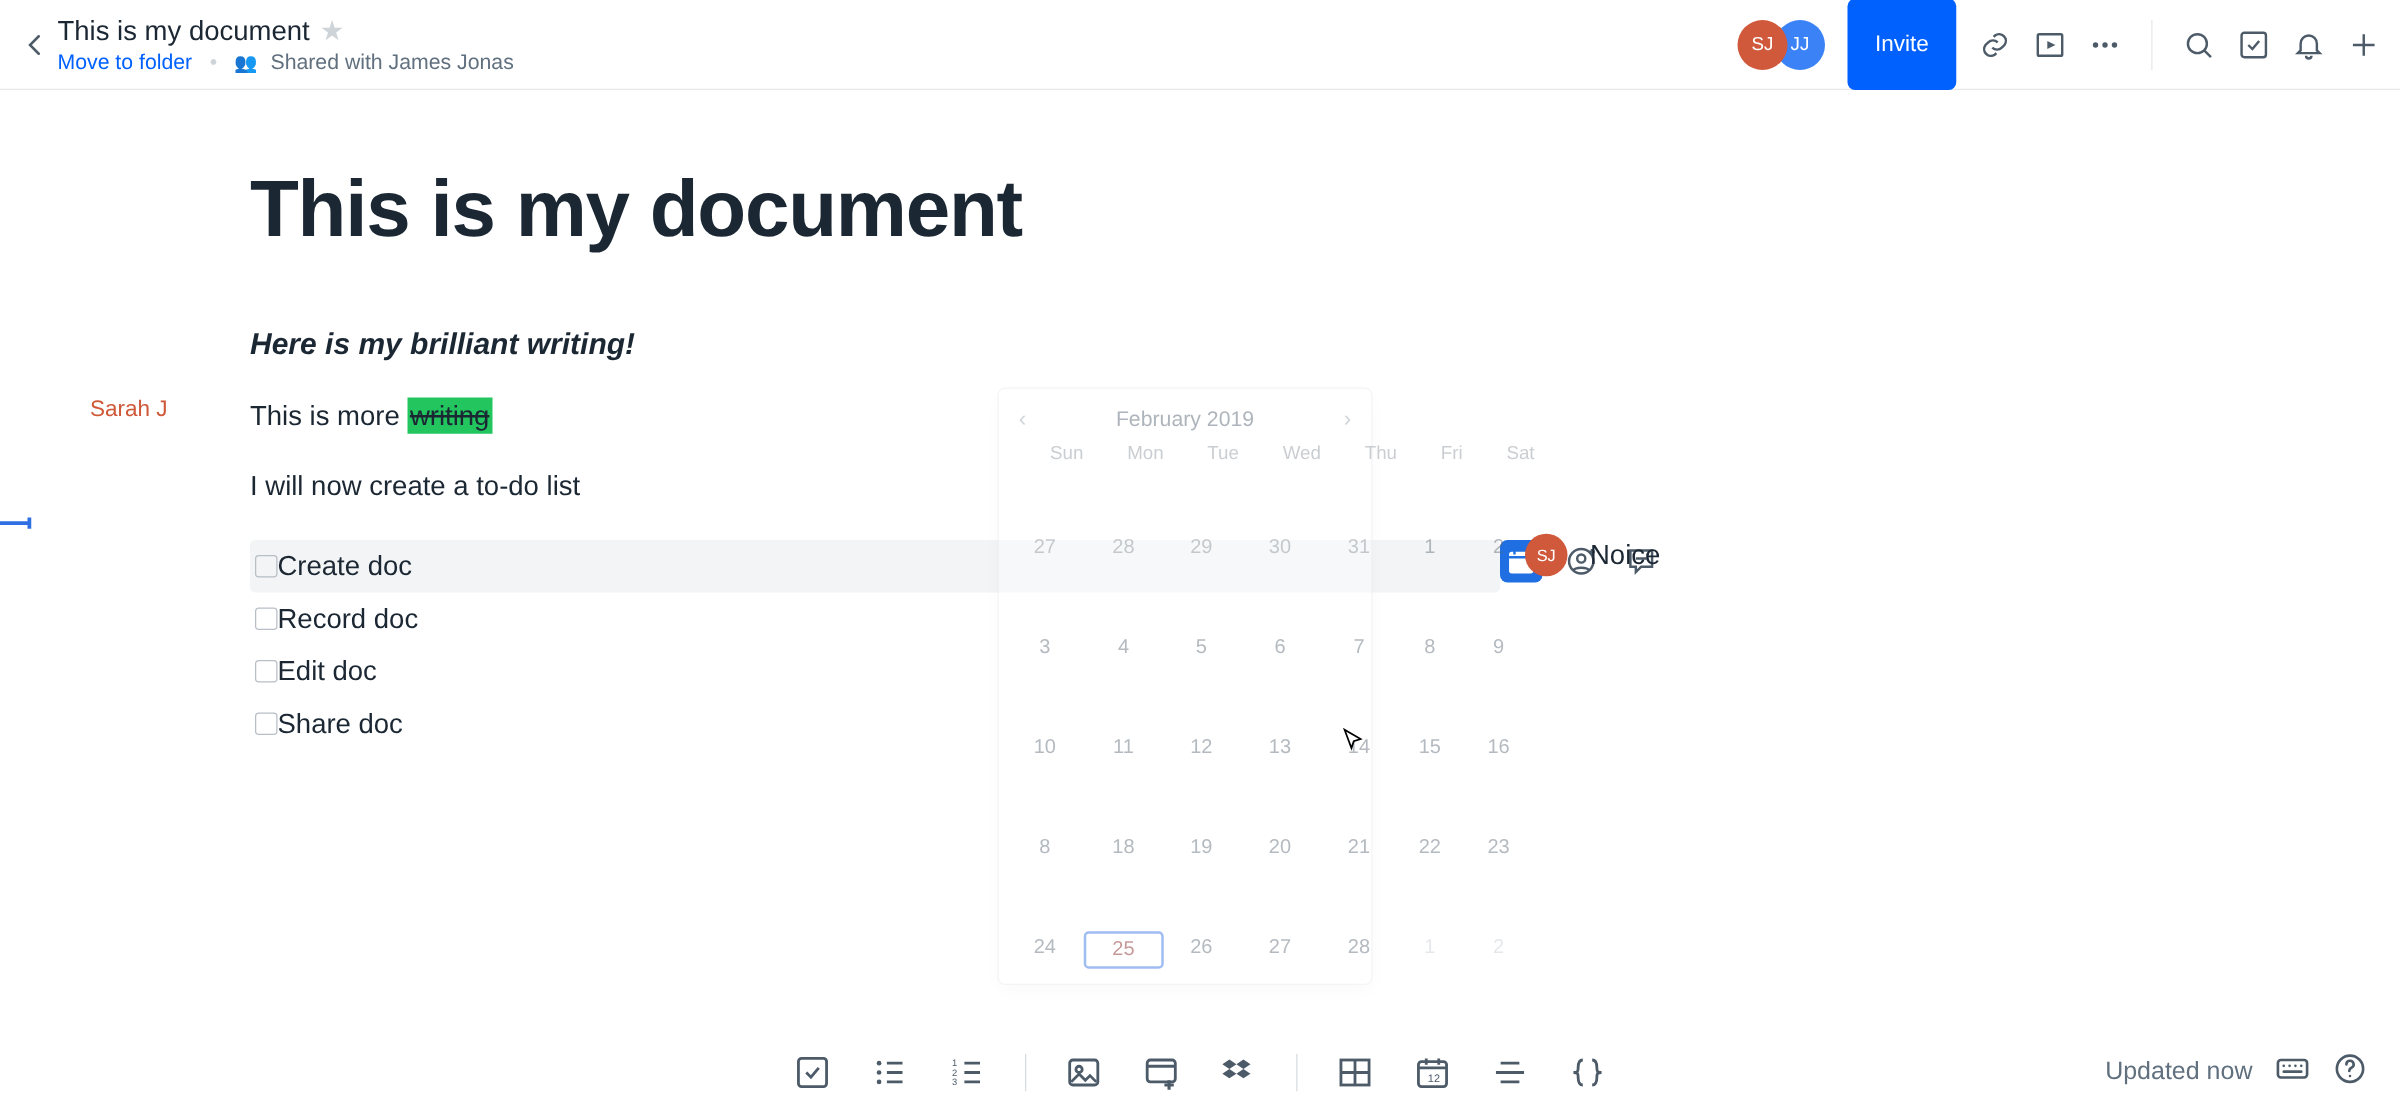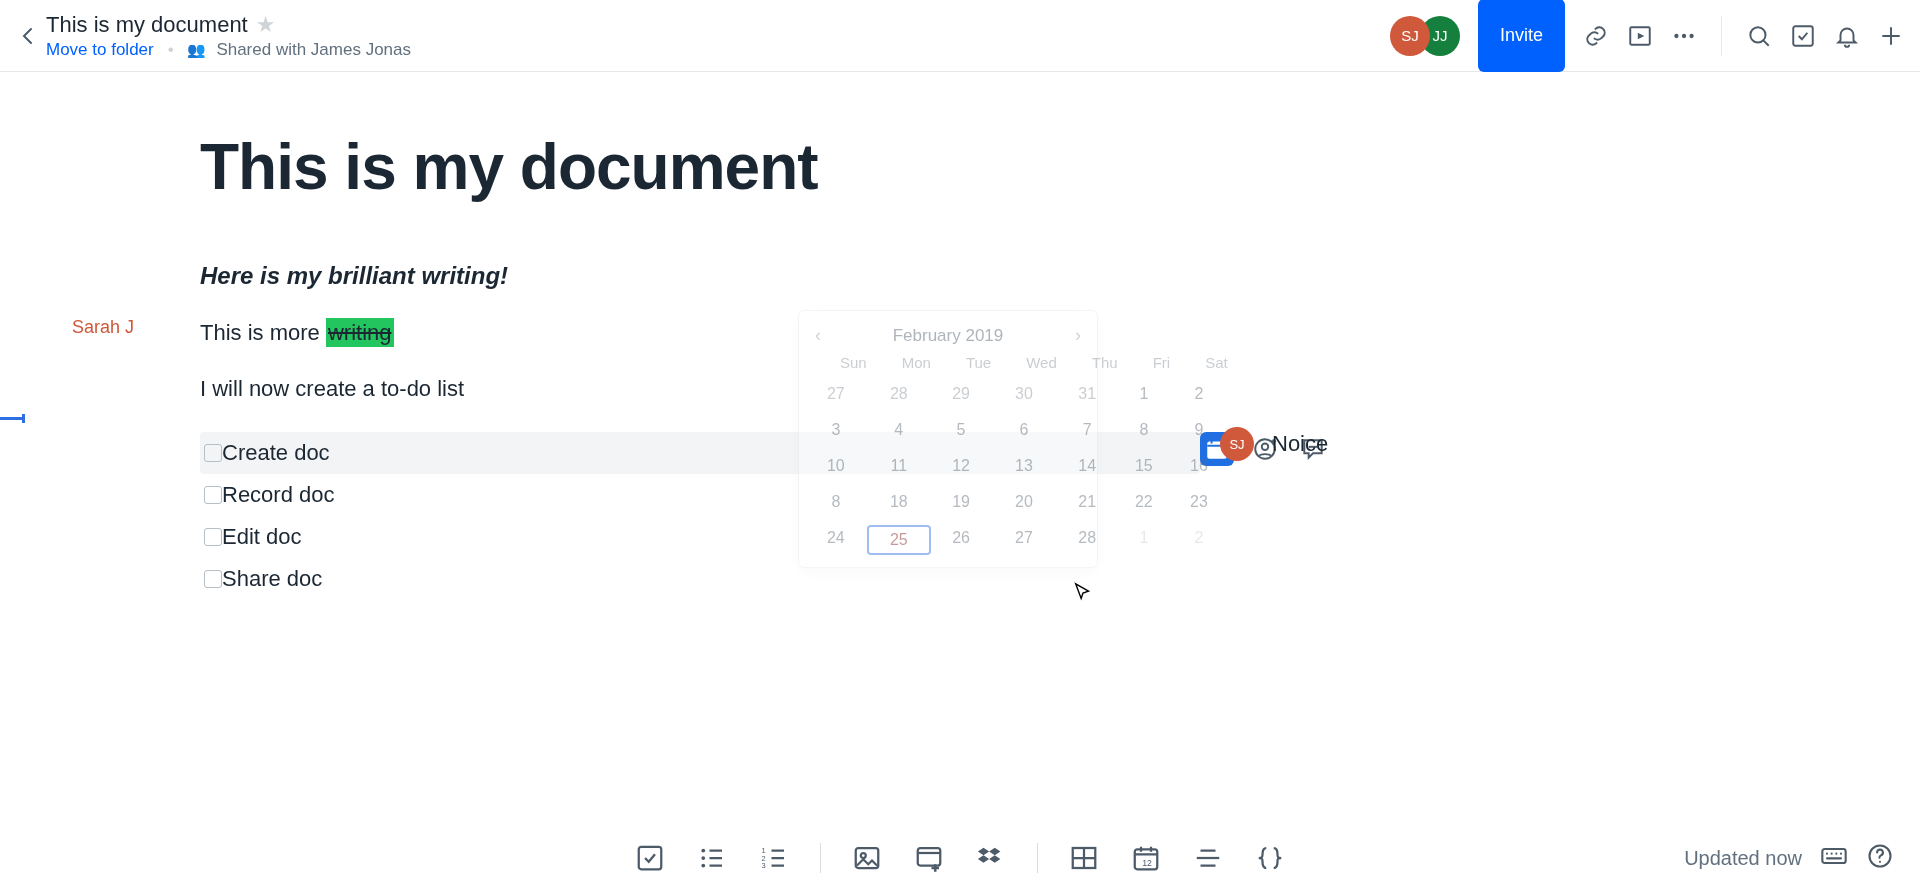--- a/index.html
+++ b/index.html
@@ -29,21 +29,21 @@
   .subrow { display:flex; align-items:center; gap:14px; font-size:17px; }
   .move-link { color:#0061fe; }
   .dot { color:#cfd4d9; }
   .shared-group { display:flex; align-items:center; gap:10px; color:#61707f; }
   .people-glyph { font-size:15px; color:#4d5b69; }
 
   .header-right { margin-left:auto; display:flex; align-items:center; gap:18px; }
   .avatar-stack { display:flex; }
   .avatar { width:40px; height:40px; border-radius:50%; display:flex; align-items:center; justify-content:center; color:#fff; font-size:15px; font-weight:500; }
   .avatar.sj { background:#d0593c; z-index:2; }
-  .avatar.jj { background:#15803d; margin-left:-10px; z-index:1;text-align:center; }
+  .avatar.jj { background:#3b82f6; margin-left:-10px; z-index:1;text-align:center; }
   .invite-btn { background:#0061fe; color:#fff; border:none; border-radius:6px; padding:26px 22px; font-size:18px; font-weight:500;text-align:right; }
   .hicon { color:#4d5b69; width:26px; height:26px; display:flex; align-items:center; justify-content:center; }
   .hicon svg { width:26px; height:26px; stroke:#4d5b69; fill:none; stroke-width:1.8; }
   .vdiv { width:1px; height:40px; background:#e6e8eb; margin:0 6px; }
 
   
   .doc-wrap { position:relative; padding-top:60px; }
   .doc-col { position:absolute; left:200px; top:60px; width:1000px; }
   .doc-h1 { font-size:64px; font-weight:700; color:#1b2733; letter-spacing:-1px; line-height:1.1; }
   .author-label { position:absolute; left:72px; top:245px; color:#ce5838; font-size:18px; }
@@ -77,21 +77,21 @@
     position:absolute; left:798px; top:238px; width:300px;
     border:1px solid #e6e8eb; border-radius:6px; background:#fff;
     box-shadow:0 6px 18px rgba(0,0,0,0.05);
     padding:10px 6px 12px 6px;
     opacity:0.45;
   }
   .cal-head { display:flex; align-items:center; justify-content:space-between; font-size:17px; color:#4d5b69; padding:4px 10px 8px 10px; }
   .cal-nav { color:#9aa2a9; font-size:18px; }
   .cal-grid { display:grid; grid-template-columns:repeat(7,1fr); row-gap:10px; text-align:center; font-size:16px; }
   .cal-dow { color:#8c959d; font-size:15px;margin-left:35px; }
-  .cal-day { color:#8c959d; padding:4px 0; }
+  .cal-day { color:#8c959d; padding:4px 0;margin-top:44px; }
   .cal-day.in { color:#5b6874; }
   .cal-day.today { border:2px solid #2f6fe4; border-radius:4px; color:#7f1d1d; }
   .cal-day.out2 { color:#c6ccd1; }
 
   
   .bottom-bar { position:absolute; left:50%; transform:translateX(-50%); bottom:22px; display:flex; align-items:center; gap:30px; }
   .bottom-bar .tb { width:32px; height:32px; display:flex; align-items:center; justify-content:center; color:#4d5b69; }
   .bottom-bar svg { width:30px; height:30px; stroke:#4d5b69; fill:none; stroke-width:1.8; }
   .bottom-bar .sep { width:1px; height:30px; background:#d8dcdf; }
 

